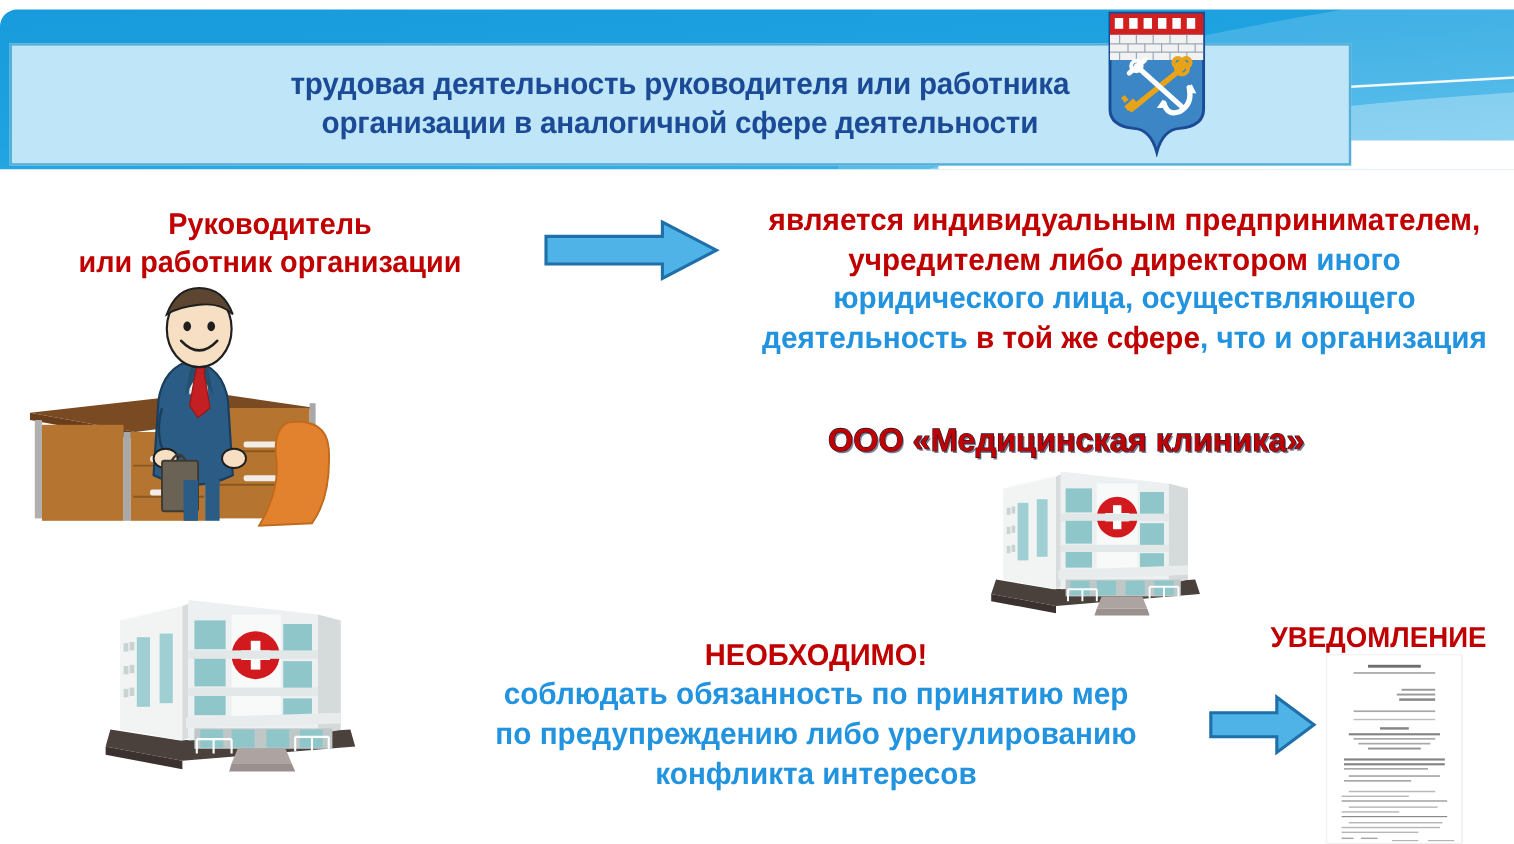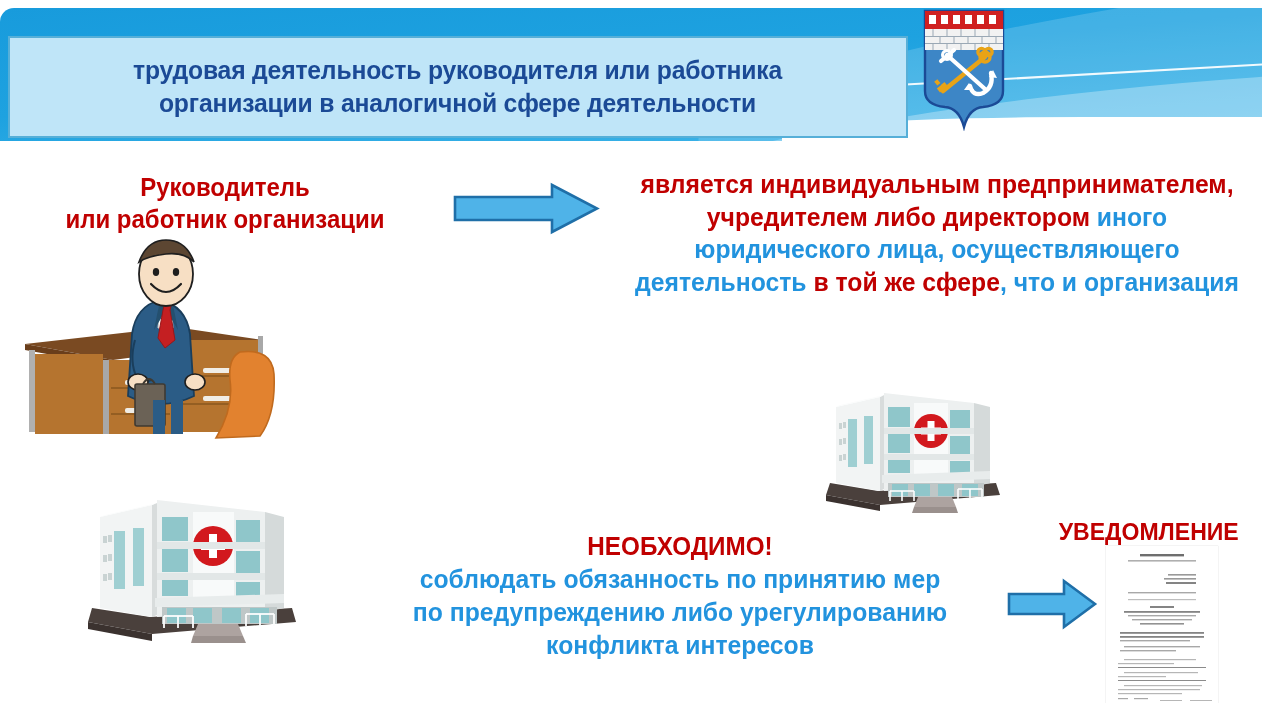--- a/index.html
+++ b/index.html
@@ -48,21 +48,21 @@
   .banner-fade-bottom {
     position: absolute; left: 62%; bottom: -6px;
     width: 40%; height: 30px;
     background: #fff;
     border-radius: 60% 0 0 0;
   }
 
   
   .title-plate {
     position: absolute; left: 8px; top: 36px;
-    width: 900px; height: 102px;
+    width: 1118px; height: 102px;
     background: #BFE5F8;
     border: 2px solid #56AFD8;
     display: flex; align-items: center; justify-content: center;
     z-index: 4;
   }
   .title-text {
     color: #1B4A96;
     font-weight: bold;
     font-size: 25.5px;
     line-height: 1.3;
@@ -281,20 +281,21 @@
   </svg>
 
   <div class="right-block">
     <span class="t-red">является индивидуальным предпринимателем, учредителем либо директором </span><span class="t-blue">иного юридического лица, осуществляющего деятельность </span><span class="t-red">в той же сфере</span><span class="t-blue">, что и организация</span>
   </div>
 
   <svg class="arrow" id="arrow-main" viewBox="0 0 148 53">
     <polygon points="3,15 100,15 100,3 145,26.5 100,50 100,38 3,38" fill="#4FB3E8" stroke="#1F6FA8" stroke-width="2.6"></polygon>
   </svg>
 
+  <div class="org-red-outline" id="clinic-name">ООО «Медицинская клиника»</div>
 
   <svg id="clinic-1" viewBox="0 0 195 137">
 
     <polygon points="8,112 62,122 182,112 178,100 60,108 12,100" fill="#4A403C"></polygon>
     <polygon points="8,112 62,122 62,128 8,118" fill="#3B322F"></polygon>
 
     <polygon points="18,24 62,14 62,108 18,100" fill="#F2F4F4"></polygon>
     <polygon points="62,14 62,108 66,106 66,12" fill="#D8DCDC"></polygon>
     <polygon points="18,24 62,14 66,12 22,22" fill="#FBFCFC"></polygon>
 

